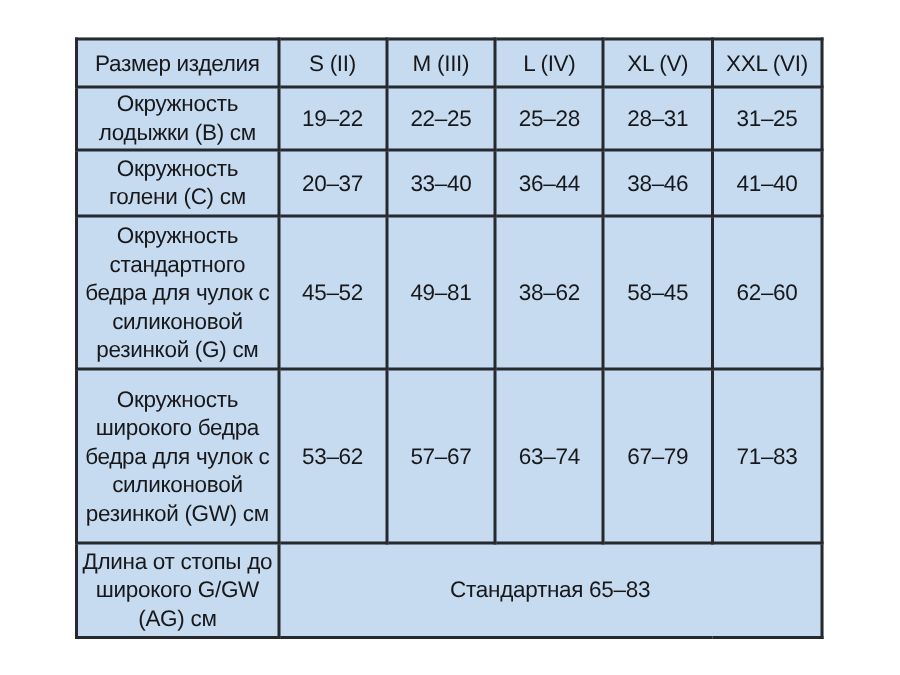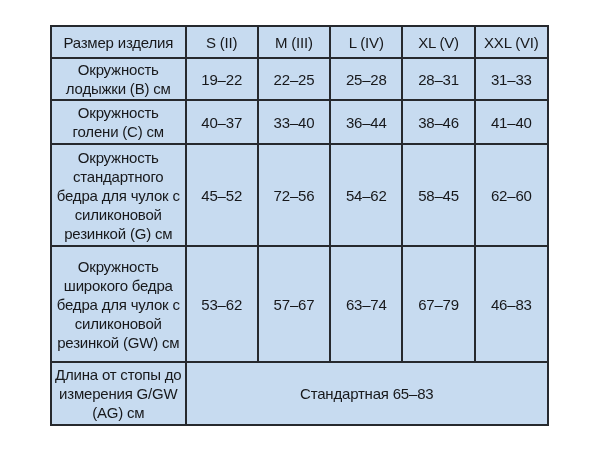--- a/index.html
+++ b/index.html
@@ -69,56 +69,56 @@
         <th>XL (V)</th>
         <th>XXL (VI)</th>
       </tr>
       <tr class="row-ankle">
         <td>Окружность
 лодыжки (B) см</td>
         <td class="value-cell">19–22</td>
         <td class="value-cell">22–25</td>
         <td class="value-cell">25–28</td>
         <td class="value-cell">28–31</td>
-        <td class="value-cell">31–33</td>
+        <td class="value-cell">31–25</td>
       </tr>
       <tr class="row-calf">
         <td>Окружность
 голени (C) см</td>
-        <td class="value-cell">40–37</td>
+        <td class="value-cell">20–37</td>
         <td class="value-cell">33–40</td>
         <td class="value-cell">36–44</td>
         <td class="value-cell">38–46</td>
         <td class="value-cell">41–40</td>
       </tr>
       <tr class="row-thigh-g">
         <td>Окружность
 стандартного
 бедра для чулок с
 силиконовой
 резинкой (G) см</td>
         <td class="value-cell">45–52</td>
-        <td class="value-cell">72–56</td>
-        <td class="value-cell">54–62</td>
+        <td class="value-cell">49–81</td>
+        <td class="value-cell">38–62</td>
         <td class="value-cell">58–45</td>
         <td class="value-cell">62–60</td>
       </tr>
       <tr class="row-thigh-gw">
         <td>Окружность
 широкого бедра
 бедра для чулок с
 силиконовой
 резинкой (GW) см</td>
         <td class="value-cell">53–62</td>
         <td class="value-cell">57–67</td>
         <td class="value-cell">63–74</td>
         <td class="value-cell">67–79</td>
-        <td class="value-cell">46–83</td>
+        <td class="value-cell">71–83</td>
       </tr>
       <tr class="row-length">
         <td>Длина от стопы до
-измерения G/GW
+широкого G/GW
 (AG) см</td>
         <td class="value-cell" colspan="5">Стандартная 65–83</td>
       </tr>
     </tbody>
   </table>
 </div>
 
 </body></html>

